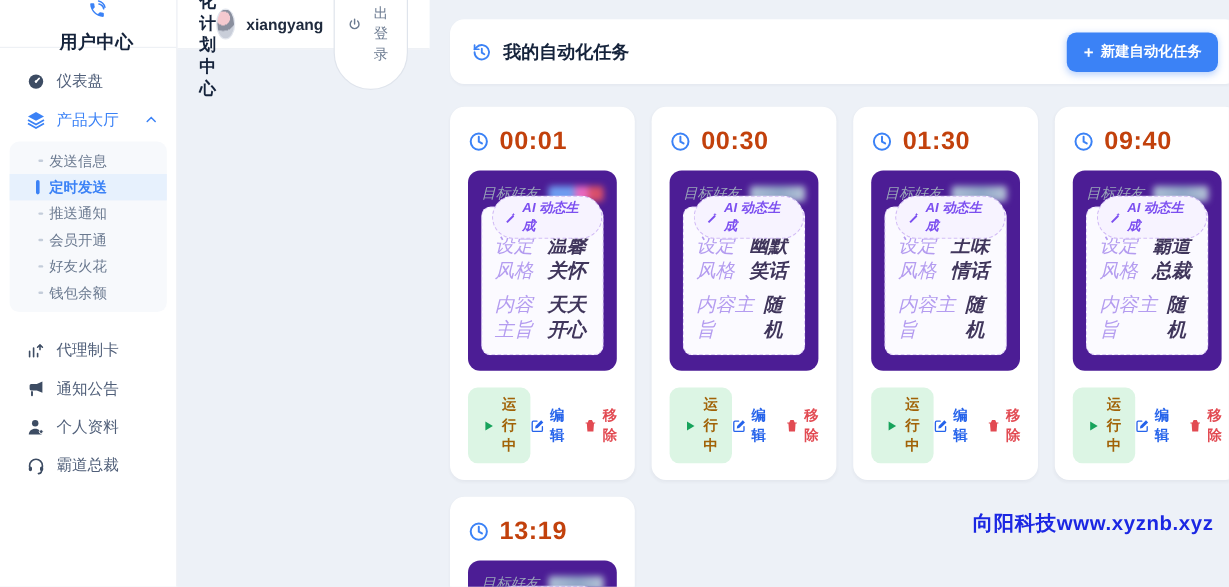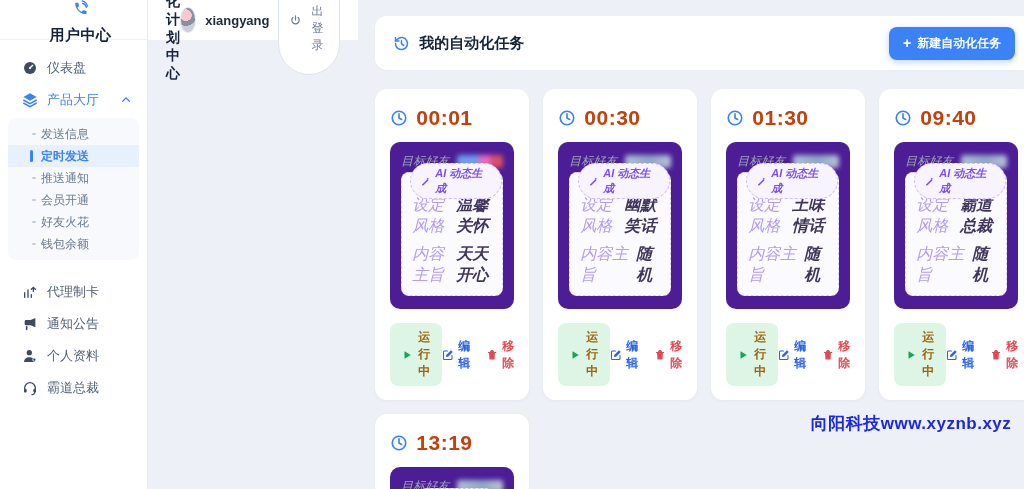--- a/index.html
+++ b/index.html
@@ -56,21 +56,21 @@
   .kv-row{ display:flex; align-items:center; gap:8px; font-size:16px; margin:7px 0;}
   .kv-row .k{ color:#b49cf0;}
   .kv-row .v{ color:#40365c; font-weight:bold;}
   .card-foot{ display:flex; align-items:center; margin-top:14px;}
   .status-pill{ display:flex; align-items:center; gap:6px; background:#dcf5e4; color:#a16207; font-size:12px; font-weight:bold; border-radius:8px; padding:6px 12px; cursor:pointer;}
   .foot-links{ margin-left:auto; display:flex; align-items:center; gap:16px;}
   .link{ display:flex; align-items:center; gap:4px; font-size:12px; font-weight:bold; cursor:pointer;}
   .link.edit{ color:#2563eb;justify-content:space-between;}
   .link.remove{ color:#e24a52;align-items:center;}
   
-  .watermark{ position:absolute; right:38px; top:412px; font-size:17px; font-weight:bold; color:#1b27e3; letter-spacing:.5px;}
+  .watermark{ position:absolute; right:38px; top:425px; font-size:17px; font-weight:bold; color:#1b27e3; letter-spacing:.5px;}
   svg{ display:block; }
 </style>
 </head>
 <body>
 
 <aside class="sidebar">
   <div class="logo-row">
     <span class="ico">
       <svg width="18" height="18" viewBox="0 0 24 24" fill="#3b82f6">
         <path d="M7.1 11.2c1.5 2.9 3.8 5.2 6.7 6.7l2.2-2.2c.3-.3.7-.4 1.1-.2 1.1.4 2.4.6 3.6.6.6 0 1.1.5 1.1 1.1v3.4c0 .6-.5 1.1-1.1 1.1C11.5 21.7 3.3 13.5 3.3 4.3c0-.6.5-1.1 1.1-1.1h3.4c.6 0 1.1.5 1.1 1.1 0 1.3.2 2.5.6 3.6.1.4 0 .8-.2 1.1l-2.2 2.2z" transform="translate(1.5,1) scale(0.82)"></path>

